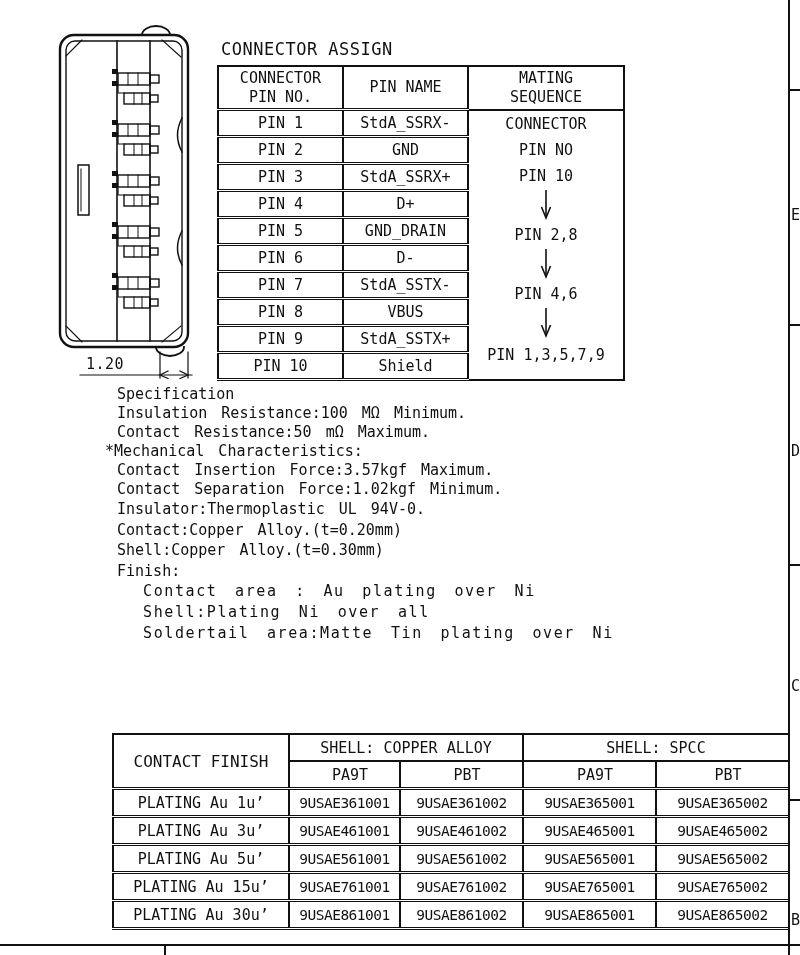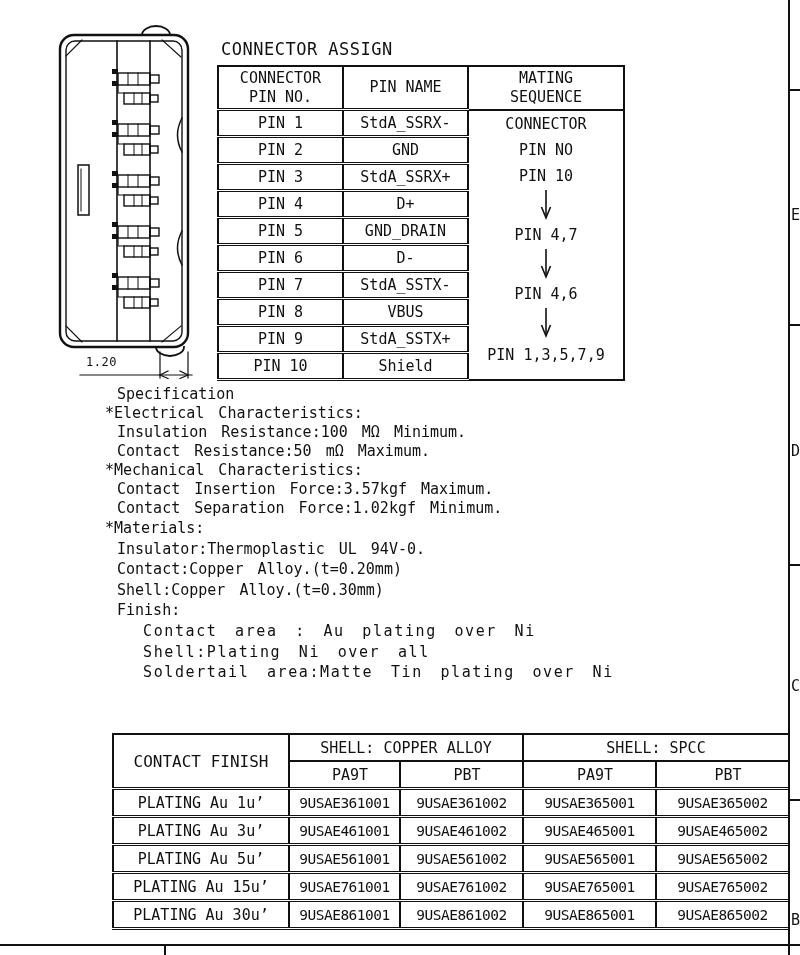--- a/index.html
+++ b/index.html
@@ -28,21 +28,21 @@
   .pin-table td.pin-cell{height:24px;border-top-style:double;border-top-width:3px;border-bottom-style:double;border-bottom-width:3px;}
   .pin-table tr:first-child td{border-top:2px solid #111;}
   .mating-cell{vertical-align:top !important;}
   .mating-stack{display:flex;flex-direction:column;align-items:center;height:258px;}
   .mating-stack .mline{height:26px;line-height:26px;font-size:15px;white-space:nowrap;}
   .mating-stack .mlast{margin-top:auto;line-height:24px;}
   .arrow-wrap{height:33px;display:flex;align-items:center;justify-content:center;}
 
   
   .connector-svg{left:52px;top:22px;}
-  .dim-label{left:86px;top:355px;font-size:12px;letter-spacing:.5px;}
+  .dim-label{left:86px;top:355px;font-size:15px;letter-spacing:.5px;}
 
   
   .spec{left:105px;top:385px;width:580px;font-size:15px;word-spacing:5px;white-space:nowrap;}
   .spec .ln{height:19px;line-height:19px;}
   .spec .lnb{height:20.6px;line-height:20.6px;}
   .spec .ind1{padding-left:12px;}
   .spec .ind2{padding-left:38px;}
   .spec .alt{letter-spacing:1.6px;word-spacing:7px;}
 
   
@@ -144,21 +144,21 @@
       <div class="mating-stack">
         <div class="mline">CONNECTOR</div>
         <div class="mline">PIN NO</div>
         <div class="mline">PIN 10</div>
         <div class="arrow-wrap">
           <svg width="16" height="31" viewBox="0 0 16 31" fill="none" stroke="#111" stroke-width="1.6">
             <line x1="8" y1="0" x2="8" y2="26"></line>
                 <path d="M3.5,17 L8,28 L12.5,17"></path>
           </svg>
         </div>
-        <div class="mline">PIN 4,7</div>
+        <div class="mline">PIN 2,8</div>
         <div class="arrow-wrap">
           <svg width="16" height="31" viewBox="0 0 16 31" fill="none" stroke="#111" stroke-width="1.6">
             <line x1="8" y1="0" x2="8" y2="26"></line>
                 <path d="M3.5,17 L8,28 L12.5,17"></path>
           </svg>
         </div>
         <div class="mline">PIN 4,6</div>
         <div class="arrow-wrap">
           <svg width="16" height="31" viewBox="0 0 16 31" fill="none" stroke="#111" stroke-width="1.6">
             <line x1="8" y1="0" x2="8" y2="26"></line>
@@ -203,27 +203,25 @@
       </tr>
   <tr>
         <td class="pin-cell">PIN 10</td>
         <td class="pin-cell">Shield</td>
       </tr>
 </tbody>
   </table>
 
 <div class="abs spec">
   <div class="ln ind1">Specification</div>
-  <div class="ln">*Electrical Characteristics:</div>
   <div class="ln ind1">Insulation Resistance:100 MΩ Minimum.</div>
   <div class="ln ind1">Contact Resistance:50 mΩ Maximum.</div>
   <div class="ln">*Mechanical Characteristics:</div>
   <div class="ln ind1">Contact Insertion Force:3.57kgf Maximum.</div>
   <div class="ln ind1">Contact Separation Force:1.02kgf Minimum.</div>
-  <div class="lnb">*Materials:</div>
   <div class="lnb ind1">Insulator:Thermoplastic UL 94V-0.</div>
   <div class="lnb ind1">Contact:Copper Alloy.(t=0.20mm)</div>
   <div class="lnb ind1">Shell:Copper Alloy.(t=0.30mm)</div>
   <div class="lnb ind1">Finish:</div>
   <div class="lnb ind2 alt">Contact area : Au plating over Ni</div>
   <div class="lnb ind2 alt">Shell:Plating Ni over all</div>
   <div class="lnb ind2 alt">Soldertail area:Matte Tin plating over Ni</div>
 </div>
 
 <table class="abs finish-table">

